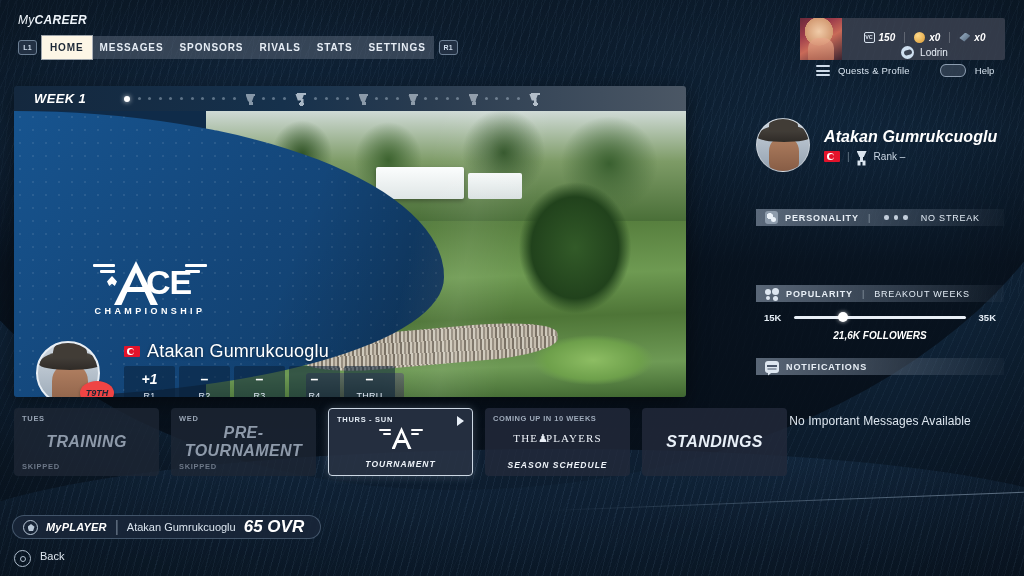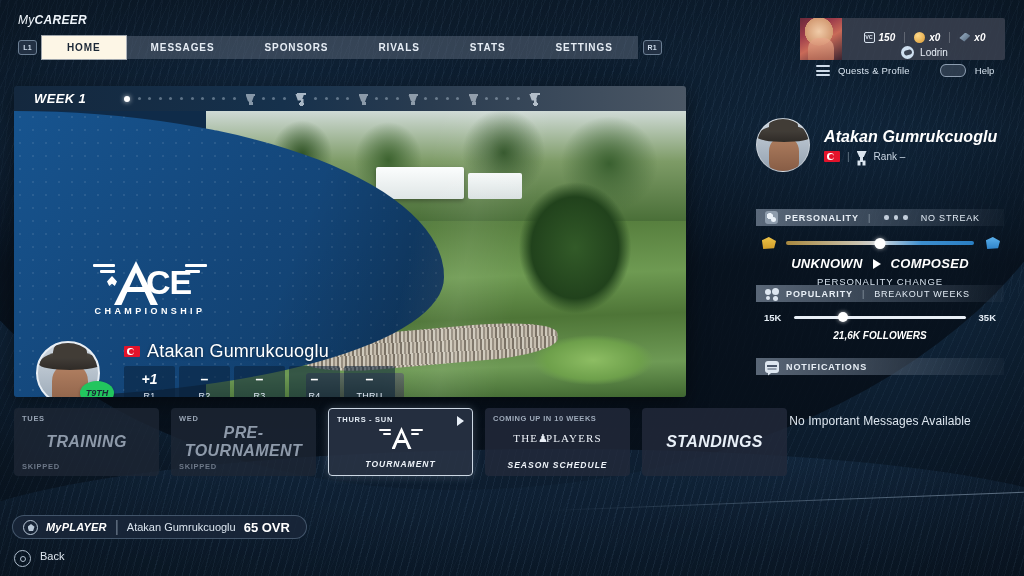--- a/index.html
+++ b/index.html
@@ -84,21 +84,21 @@
     border:1px solid #6b7e93; background:#223043;
     font-size:7px; font-weight:700; color:#cfdceb;
     display:flex; align-items:center; justify-content:center;
     letter-spacing:0.2px;
   }
   .nav-tabs {
     display:flex; align-items:stretch; height:23px;
     background:rgba(88,100,118,0.55); margin:0 5px;
   }
   .nav-tab {
-    display:flex; align-items:center; padding:0 25px;
+    display:flex; align-items:center; padding:0 8px;
     font-size:10px; font-weight:700; letter-spacing:0.9px;
     color:#e6edf5; white-space:nowrap;
   }
   .nav-tab.active {
     background:#fdf6e6; color:#1b2736;
     box-shadow:0 0 0 1px rgba(255,255,255,0.6);
   }
 
   
   .account-box {
@@ -292,21 +292,21 @@
   .pl-avatar .hat {
     position:absolute; left:1px; top:8px; width:62px; height:19px;
     background:linear-gradient(180deg,#4b4640,#2f2b27); border-radius:50%/70% 70% 30% 30%;
   }
   .pl-avatar .hat::after {
     content:""; position:absolute; left:14px; top:-9px; width:34px; height:16px;
     background:#413c36; border-radius:10px 10px 3px 3px;
   }
   .pl-rank {
     position:absolute; left:44px; top:40px; width:34px; height:24px; border-radius:50%;
-    background:#22c55e; color:#1a2636; font-size:9px; font-weight:700; font-style:italic;
+    background:#ef4444; color:#1a2636; font-size:9px; font-weight:700; font-style:italic;
     display:flex; align-items:center; justify-content:center; z-index:5;
     box-shadow:0 1px 3px rgba(0,0,0,0.3);
   }
   .score-right { margin-left:24px; }
   .pl-name-row { display:flex; align-items:center; gap:7px; margin-bottom:4px; }
   .flag-tr {
     width:16px; height:11px; background:#e3132b; border-radius:1px; position:relative; flex:0 0 16px;
   }
   .flag-tr::before {
     content:""; position:absolute; left:3px; top:2.2px; width:6.5px; height:6.5px;
@@ -492,21 +492,21 @@
   .badge-icon {
     width:15px; height:15px; border-radius:50%; border:1px solid #b9c8d8; position:relative; flex:0 0 15px;
   }
   .badge-icon::after {
     content:""; position:absolute; left:3.5px; top:3.5px; width:7px; height:7px;
     background:#b9c8d8; clip-path:polygon(50% 0,100% 38%,80% 100%,20% 100%,0 38%);
   }
   .fp-myplayer { font-size:11px; font-weight:700; font-style:italic; color:#ffffff; letter-spacing:0.2px; }
   .fp-sep { color:rgba(200,215,230,0.45); }
   .fp-name { font-size:11px; color:#dae4ee; }
-  .fp-ovr { font-size:13px; font-weight:700; color:#ffffff; }
+  .fp-ovr { font-size:17px; font-weight:700; font-style:italic; color:#ffffff; }
 
   .footer-back { position:absolute; left:14px; top:550px; display:flex; align-items:flex-start; gap:9px; }
   .circle-btn {
     width:17px; height:17px; border-radius:50%; border:1.5px solid #aebdcd;
     display:flex; align-items:center; justify-content:center;
   }
   .circle-btn i { width:6px; height:6px; border-radius:50%; border:1.5px solid #aebdcd; display:block; }
   .back-label { font-size:11px; color:#dfe8f1; }
 </style>
 </head>
@@ -754,34 +754,20 @@
     <span>PERSONALITY</span>
     <span class="sep">|</span>
     <span class="streak-dots">
         <i></i>
         <i></i>
         <i></i>
       </span>
     <span class="sub">NO STREAK</span>
   </div>
 
-  <div class="pers-slider">
-    <div class="slider-line">
-      <span class="sl-end left"></span>
-      <span class="sl-track"></span>
-      <span class="sl-knob"></span>
-      <span class="sl-end right"></span>
-    </div>
-    <div class="pers-states">
-      <span>UNKNOWN</span>
-      <span class="pers-arrow"></span>
-      <span>COMPOSED</span>
-    </div>
-    <div class="pers-caption">PERSONALITY CHANGE</div>
-  </div>
 
   <div class="sec-header" style="top:285px;">
     <span class="ico-popularity"></span>
     <span>POPULARITY</span>
     <span class="sep">|</span>
     <span class="sub">BREAKOUT WEEKS</span>
   </div>
 
   <div class="pop-slider">
     <div class="pop-line">

